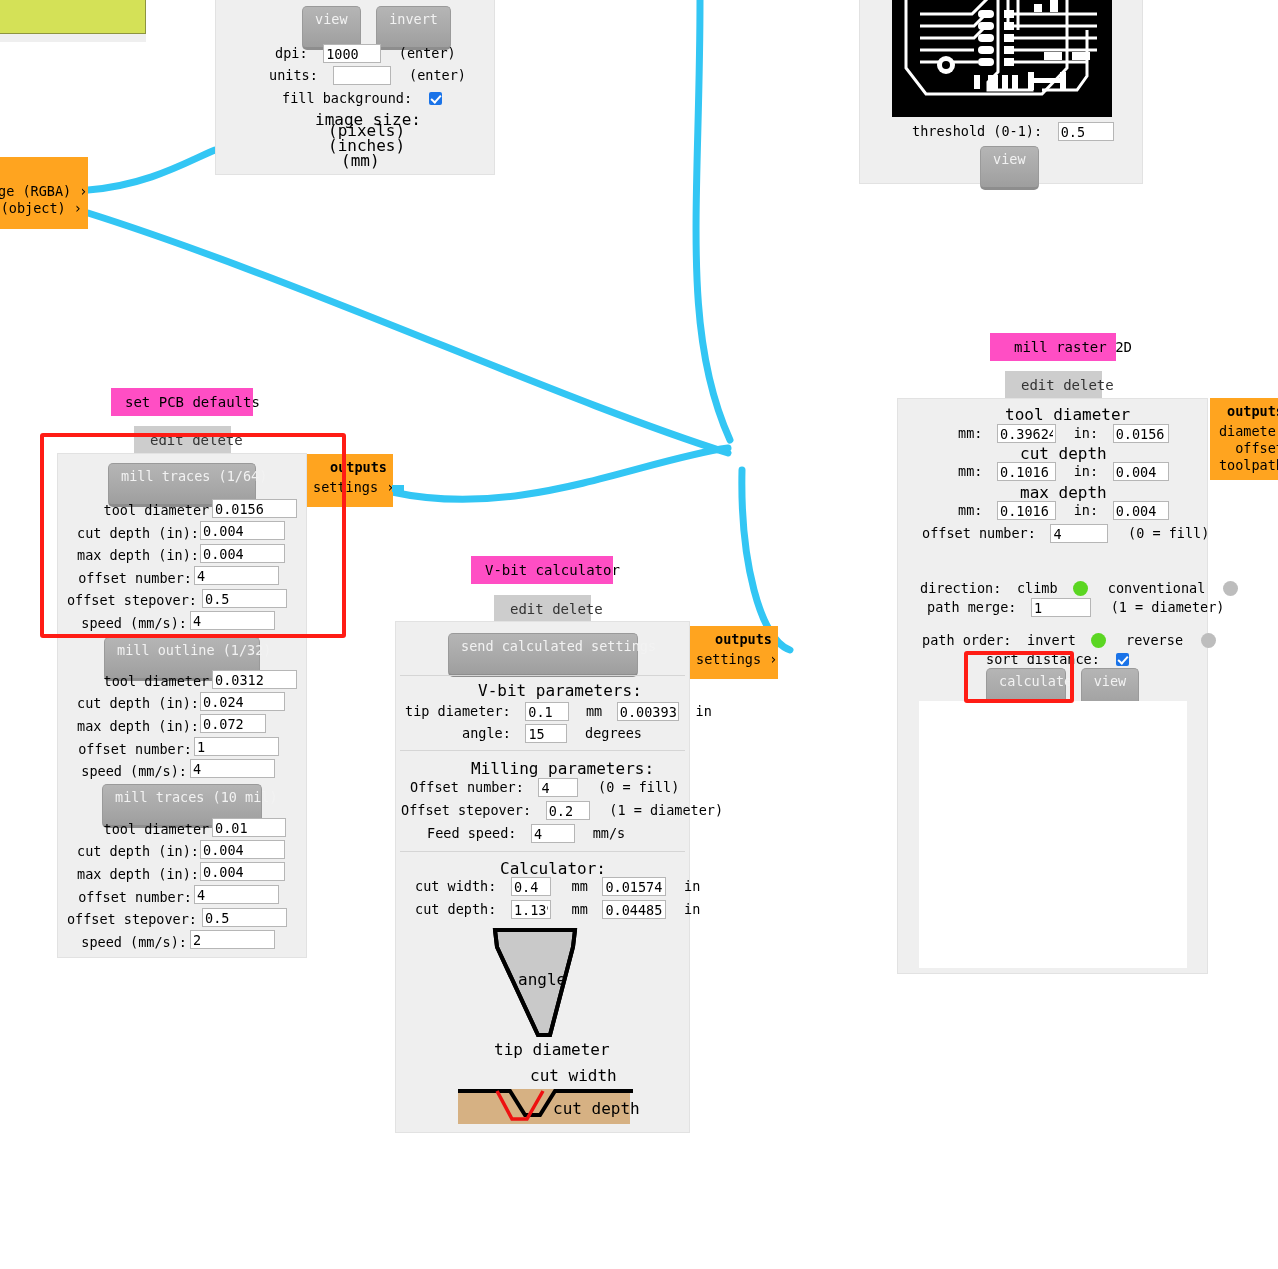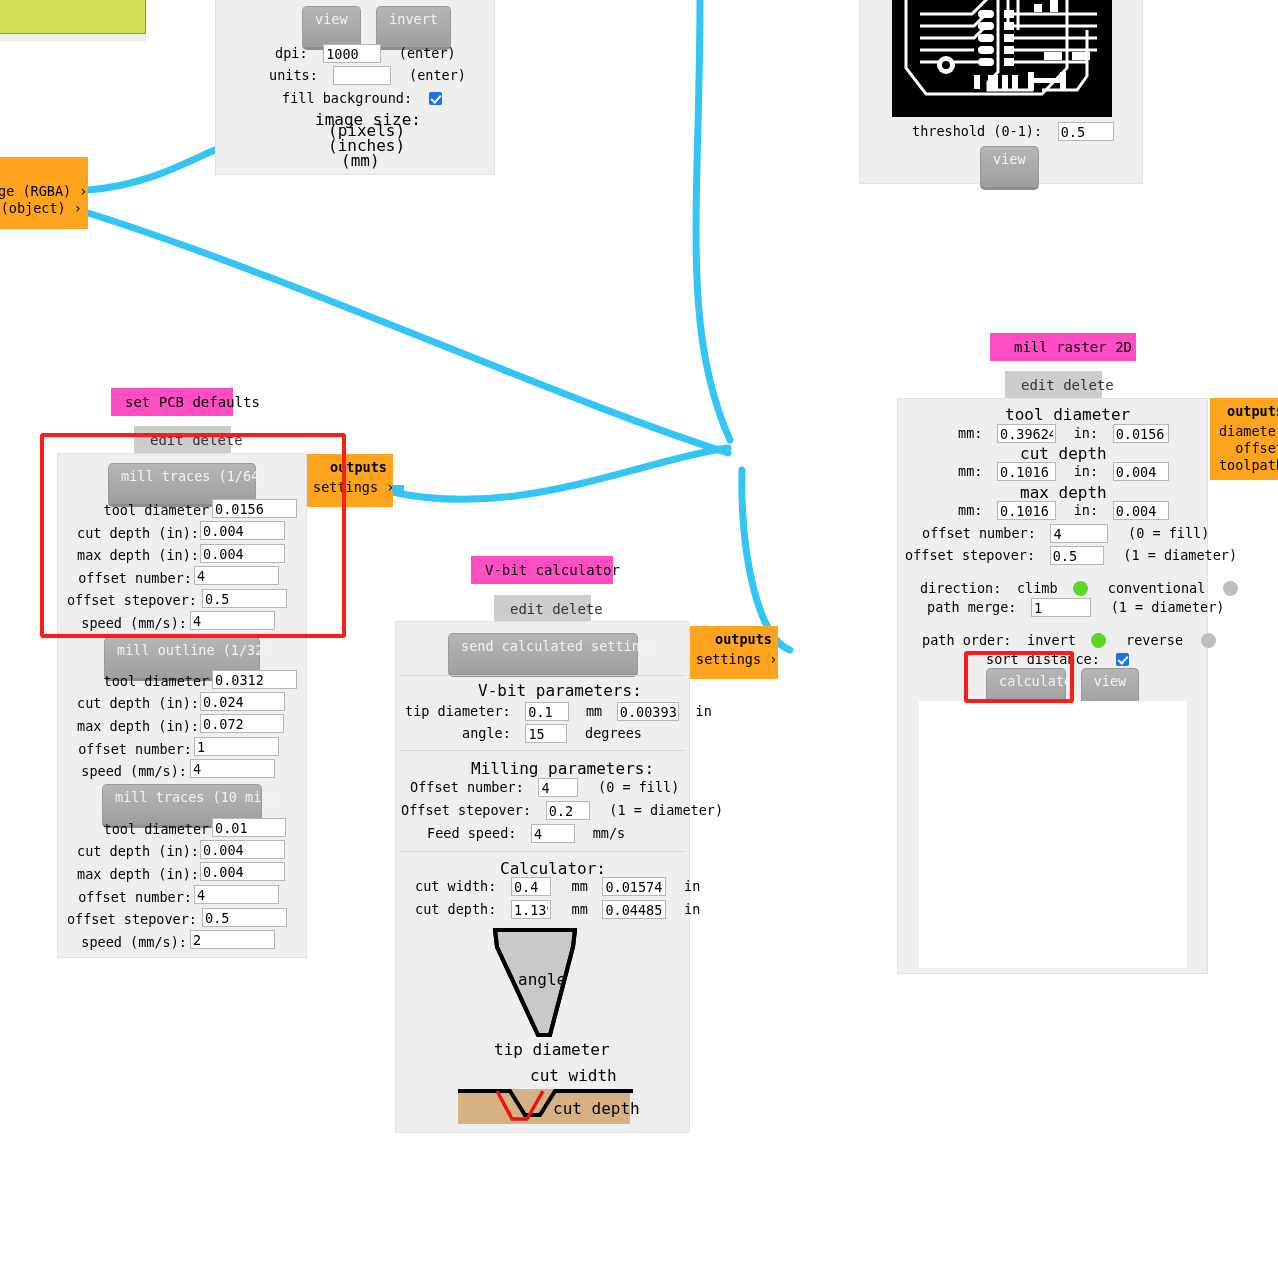--- a/index.html
+++ b/index.html
@@ -223,21 +223,21 @@
     </svg>
   </div>
   <div class="row" style="left:912px; top:121px;">
     <span class="lbl">threshold (0-1):</span>
     <input class="fld" style="width: 56px; margin-left: 6px;" value="0.5">
   </div>
   <div class="row" style="left:980px; top:146px;">
     <span class="btn">view</span>
   </div>
 
-  <div class="node-title" style="left:111px; top:388px; width:122px;">set PCB defaults</div>
+  <div class="node-title" style="left:111px; top:388px; width:142px;">set PCB defaults</div>
   <div class="node-edit" style="left:134px; top:426px; width:97px;">edit delete</div>
   <div class="panel" style="left:57px; top:453px; width:250px; height:505px;"></div>
 
   <div class="row" style="left:108px; top:463px;">
     <span class="btn" style="width:148px;">mill traces (1/64)</span>
   </div>
   <div class="rowr" style="left:57px; top:500px; width:201px;">
     <span class="lbl">tool diameter (in):</span>
   </div>
   <input class="fld" style="position: absolute; left: 212px; top: 499px; width: 85px;" value="0.0156">
@@ -269,21 +269,21 @@
     <span class="lbl">tool diameter (in):</span>
   </div>
   <input class="fld" style="position: absolute; left: 212px; top: 670px; width: 85px;" value="0.0312">
   <div class="rowr" style="left:57px; top:693px; width:142px;">
     <span class="lbl">cut depth (in):</span>
   </div>
   <input class="fld" style="position: absolute; left: 200px; top: 692px; width: 85px;" value="0.024">
   <div class="rowr" style="left:57px; top:716px; width:142px;">
     <span class="lbl">max depth (in):</span>
   </div>
-  <input class="fld" style="position: absolute; left: 200px; top: 714px; width: 84px;" value="0.072">
+  <input class="fld" style="position: absolute; left: 200px; top: 714px; width: 66px;" value="0.072">
   <div class="rowr" style="left:57px; top:739px; width:135px;">
     <span class="lbl">offset number:</span>
   </div>
   <input class="fld" style="position: absolute; left: 194px; top: 737px; width: 85px;" value="1">
   <div class="rowr" style="left:57px; top:761px; width:130px;">
     <span class="lbl">speed (mm/s):</span>
   </div>
   <input class="fld" style="position: absolute; left: 190px; top: 759px; width: 85px;" value="4">
 
   <div class="row" style="left:102px; top:784px;">
@@ -394,21 +394,21 @@
     <polyline points="3,8 55,8 70,32 85,32 100,8 178,8" fill="none" stroke="#000" stroke-width="4"></polyline>
     <polyline points="42,8 57,36 72,36 88,8" fill="none" stroke="#ee1111" stroke-width="3.5"></polyline>
   </svg>
   <div class="row" style="left:553px; top:1099px;">cut depth</div>
 
   <div class="io" style="left:690px; top:626px; width:88px; height:53px;">
     <div class="hdr">outputs</div>
     <div class="prt" style="text-align:right;">settings ›</div>
   </div>
 
-  <div class="node-title" style="left:990px; top:333px; width:146px;padding-left:24px;">mill raster 2D</div>
+  <div class="node-title" style="left:990px; top:333px; width:126px;padding-left:24px;">mill raster 2D</div>
   <div class="node-edit" style="left:1005px; top:371px; width:97px;">edit delete</div>
   <div class="panel" style="left:897px; top:398px; width:311px; height:576px;"></div>
 
   <div class="row" style="left:1005px; top:405px;">tool diameter</div>
   <div class="row" style="left:958px; top:423px;">
     <span class="lbl">mm:</span>
     <input class="fld" style="width: 59px; margin-left: 5px;" value="0.39624">
     <span class="lbl" style="margin-left:8px;">in:</span>
     <input class="fld" style="width: 56px; margin-left: 5px;" value="0.0156">
   </div>
@@ -424,25 +424,20 @@
     <span class="lbl">mm:</span>
     <input class="fld" style="width: 59px; margin-left: 5px;" value="0.1016">
     <span class="lbl" style="margin-left:8px;">in:</span>
     <input class="fld" style="width: 56px; margin-left: 5px;" value="0.004">
   </div>
   <div class="row" style="left:922px; top:523px;">
     <span class="lbl">offset number:</span>
     <input class="fld" style="width: 58px; margin-left: 5px;" value="4">
     <span class="lbl" style="margin-left:10px;">(0 = fill)</span>
   </div>
-  <div class="row" style="left:905px; top:545px;">
-    <span class="lbl">offset stepover:</span>
-    <input class="fld" style="width: 54px; margin-left: 5px;" value="0.5">
-    <span class="lbl" style="margin-left:10px;">(1 = diameter)</span>
-  </div>
 
   <div class="row" style="left:920px; top:578px;">
     <span class="lbl">direction:</span>
     <span class="lbl" style="margin-left:6px;">climb</span>
     <span class="radio-on" style="margin-left:6px;"></span>
     <span class="lbl" style="margin-left:10px;">conventional</span>
     <span class="radio-off" style="margin-left:8px;"></span>
   </div>
   <div class="row" style="left:927px; top:597px;">
     <span class="lbl">path merge:</span>

